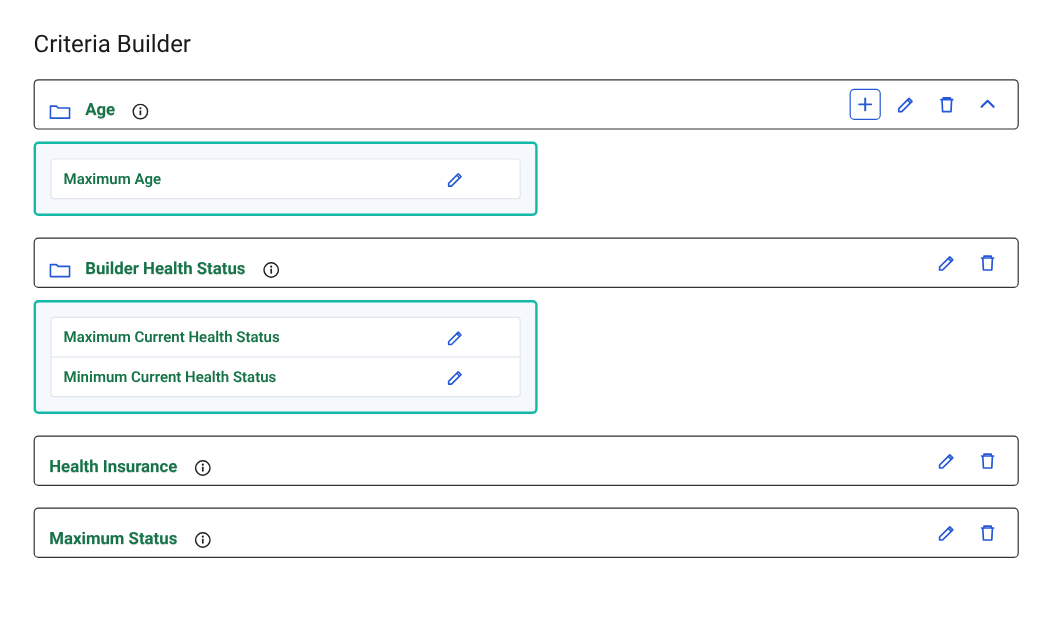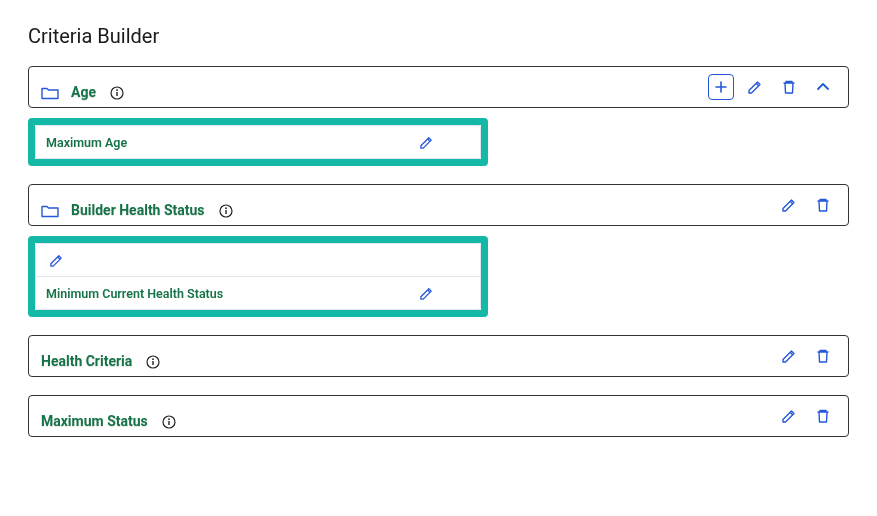--- a/index.html
+++ b/index.html
@@ -9,21 +9,21 @@
     .criteria-header { display: flex; align-items: flex-end; border: 1px solid #333; border-radius: 4px; padding: 7px 12px; background: #fff; }
     .folder-icon { width: 18px; height: 14px; margin-right: 12px; display: inline-flex; }
     .folder-icon svg { width: 18px; height: 14px; }
     .criteria-title { font-size: 14px; font-weight: 700; color: #157347; text-shadow: 0 1px 1px rgba(0,0,0,0.12); }
     .info-icon { width: 14px; height: 14px; margin-left: 14px; display: inline-flex; align-items: center; justify-content: center; }
     .info-icon svg { width: 14px; height: 14px; }
     .spacer { flex: 1; }
     .icon-btn { width: 26px; height: 26px; display: inline-flex; align-items: center; justify-content: center; margin-left: 8px; border-radius: 4px; cursor: pointer; }
     .icon-btn.boxed { border: 1px solid #2558d8; }
     .icon-btn svg { width: 16px; height: 16px; }
-    .sub-panel { background: #f5f8fc; border: 7px solid #14b8a6; border-radius: 4px; margin-top: 10px; width: 460px; }
+    .sub-panel { background: #f5f8fc; border: 2px solid #14b8a6; border-radius: 4px; margin-top: 10px; padding: 12px; width: 420px; }
     .sub-table { background: #fff; border: 1px solid #e1e6ee; border-radius: 3px; }
     .sub-row { display: flex; align-items: center; padding: 6px 10px; border-bottom: 1px solid #e1e6ee; }
     .sub-row:last-child { border-bottom: none; }
     .sub-label { font-size: 12.5px; font-weight: 600; color: #157347; flex: 1; }
     .sub-edit { width: 20px; height: 20px; display: inline-flex; align-items: center; justify-content: center; cursor: pointer; margin-right: 34px; }
     .sub-edit svg { width: 15px; height: 15px; }
     .no-folder .criteria-title { margin-left: 0; }
   </style>
 </head>
 <body>
@@ -100,40 +100,41 @@
         </span>
         <span class="icon-btn">
           <svg viewBox="0 0 16 16">
             <use href="#ico-trash"></use>
           </svg>
         </span>
       </div>
       <div class="sub-panel">
         <div class="sub-table">
           <div class="sub-row">
+            <span class="sub-label">Maximum Current Health Status</span>
             <span class="sub-edit">
               <svg viewBox="0 0 16 16">
                 <use href="#ico-pencil"></use>
               </svg>
             </span>
           </div>
           <div class="sub-row">
             <span class="sub-label">Minimum Current Health Status</span>
             <span class="sub-edit">
               <svg viewBox="0 0 16 16">
                 <use href="#ico-pencil"></use>
               </svg>
             </span>
           </div>
         </div>
       </div>
     </div>
     <div class="criteria-block">
       <div class="criteria-header no-folder">
-        <span class="criteria-title">Health Criteria</span>
+        <span class="criteria-title">Health Insurance</span>
         <span class="info-icon">
           <svg viewBox="0 0 14 14">
             <use href="#ico-info"></use>
           </svg>
         </span>
         <span class="spacer"></span>
         <span class="icon-btn">
           <svg viewBox="0 0 16 16">
             <use href="#ico-pencil"></use>
           </svg>

